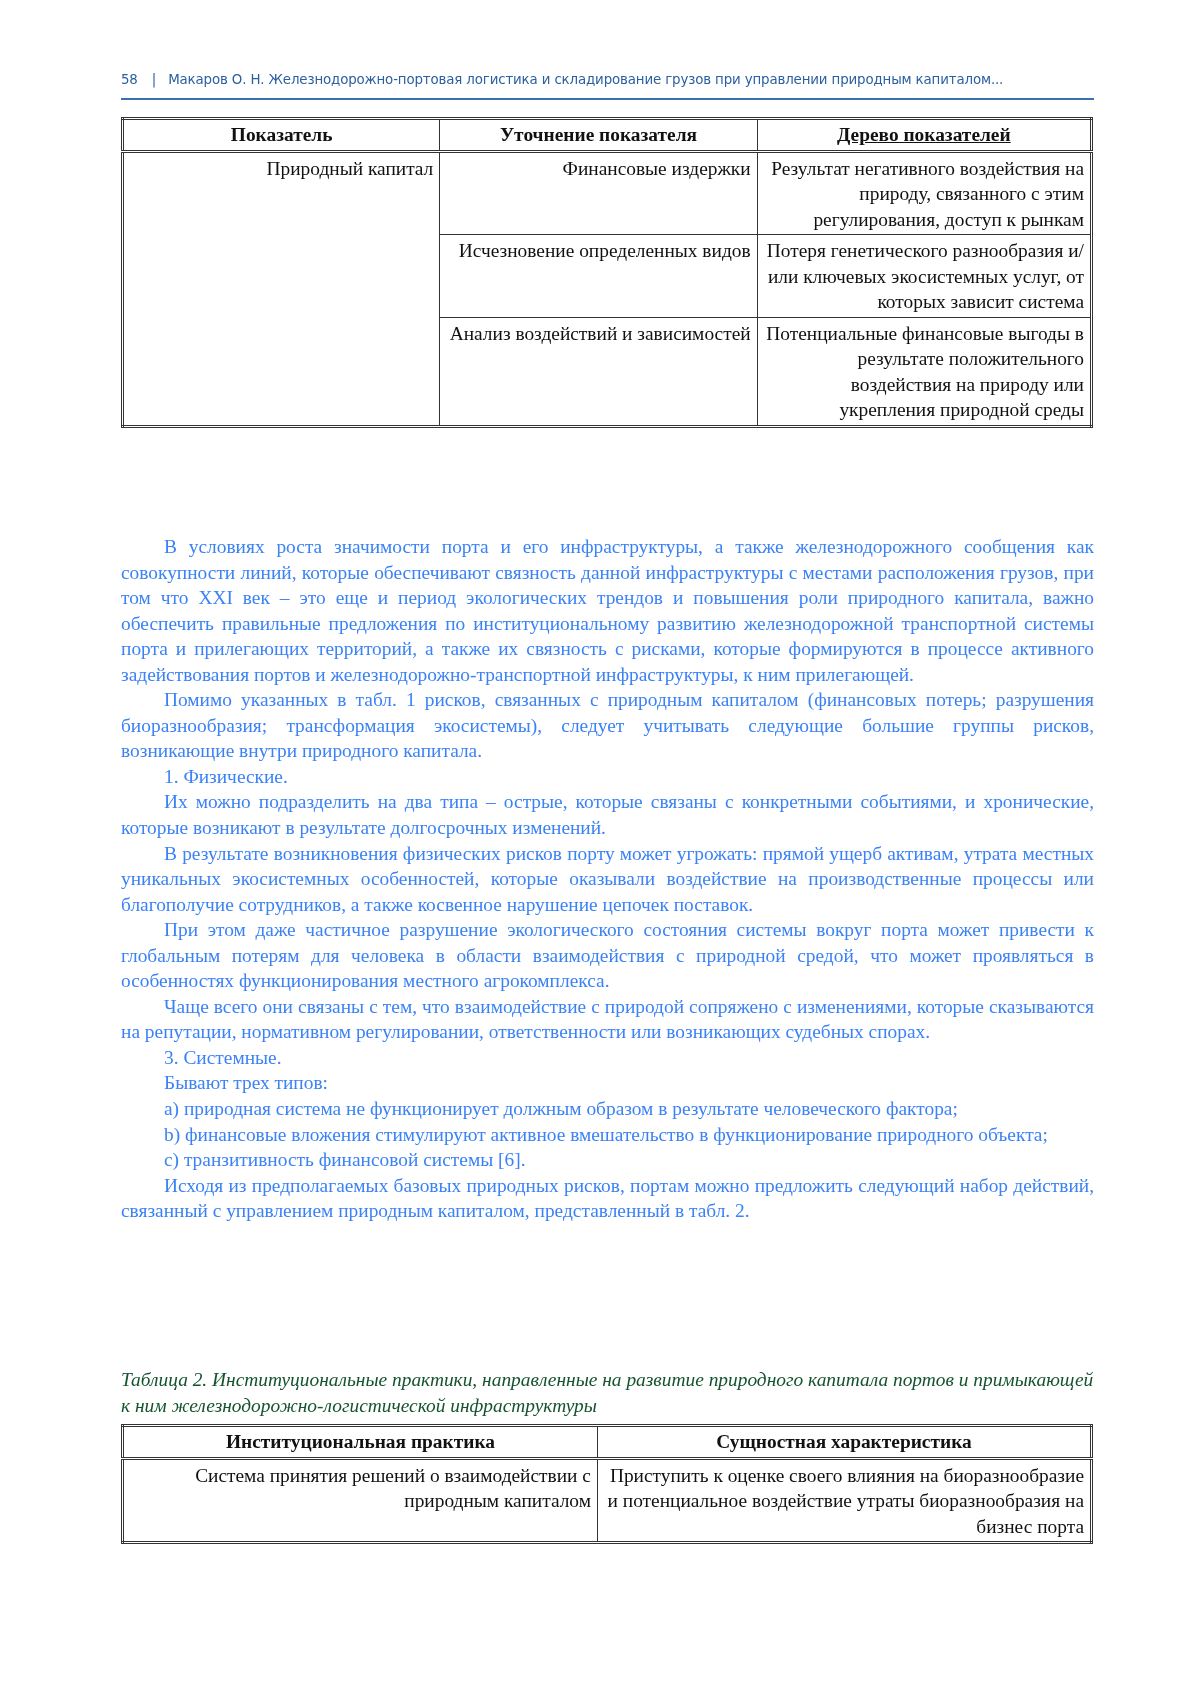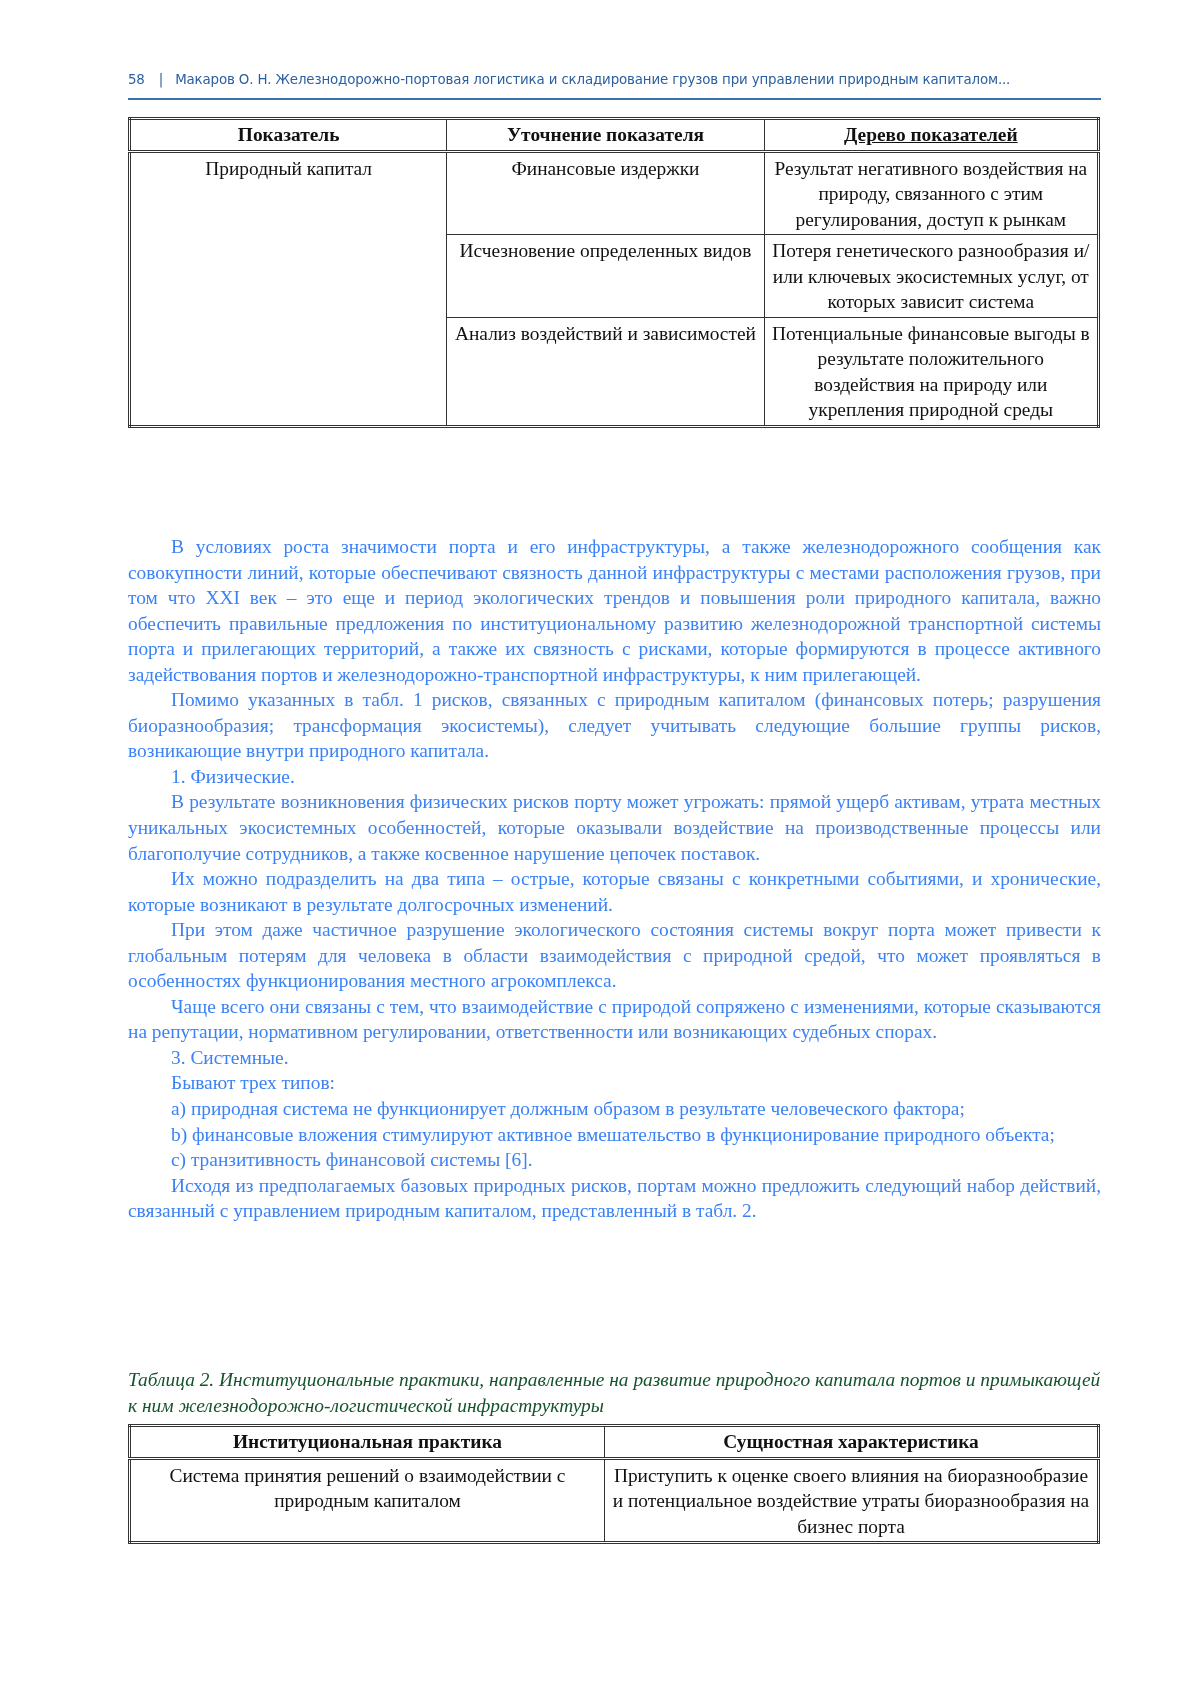--- a/index.html
+++ b/index.html
@@ -1,36 +1,36 @@
 <!DOCTYPE html>
 <html><head>
 <meta charset="utf-8">
 <style>
   html, body { margin: 0; padding: 0; background: #ffffff; }
   body { width: 1200px; height: 1697px; position: relative; overflow: hidden; }
-  .page { position: absolute; left: 12px; top: 0; width: 1036px; height: 1697px; }
+  .page { position: absolute; left: 5px; top: 0; width: 1036px; height: 1697px; }
 
   .running-head {
     position: absolute; left: 116px; top: 72px; width: 973px;
     font-family: "DejaVu Sans", sans-serif; font-size: 13.4px;
     color: #2a5fa0; letter-spacing: -0.15px; white-space: nowrap;
   }
   .running-head .sep { margin: 0 12px 0 14px; }
   .head-rule {
     position: absolute; left: 116px; top: 98px; width: 973px; height: 0;
     border-top: 2px solid #3a6fb0;
   }
 
   .doc-table {
     position: absolute; border-collapse: collapse;
     font-family: "Liberation Serif", serif; font-size: 19.4px; color: #111;
     border: 3px double #333;
   }
   .doc-table th, .doc-table td {
-    border: 1.5px solid #333; vertical-align: top; text-align: center;
+    border: 1.5px solid #333; vertical-align: top; text-align: right;
     padding: 3px 6px 2px 6px; line-height: 25.5px;
   }
   .doc-table th { font-weight: bold; text-align: center; padding: 2px 6px; }
   #table1 { left: 116px; top: 117px; width: 972px; }
   #table1 .c1 { width: 303px; }
   #table1 .c2 { width: 304px; }
   #table1 .c3 { width: 320px; text-decoration: underline; }
   #table1 tr.hdr th { border-bottom: 3px double #333; text-align: center; }
 
   .body-text {
@@ -81,22 +81,22 @@
       <td>Анализ воздействий и зависимостей</td>
       <td>Потенциальные финансовые выгоды в результате положительного воздействия на природу или укрепления природной среды</td>
     </tr>
   </tbody>
     </table>
 
   <div class="body-text">
     <p>В условиях роста значимости порта и его инфраструктуры, а также железнодорожного сообщения как совокупности линий, которые обеспечивают связность данной инфраструктуры с местами расположения грузов, при том что XXI век – это еще и период экологических трендов и повышения роли природного капитала, важно обеспечить правильные предложения по институциональному развитию железнодорожной транспортной системы порта и прилегающих территорий, а также их связность с рисками, которые формируются в процессе активного задействования портов и железнодорожно-транспортной инфраструктуры, к ним прилегающей.</p>
     <p>Помимо указанных в табл. 1 рисков, связанных с природным капиталом (финансовых потерь; разрушения биоразнообразия; трансформация экосистемы), следует учитывать следующие большие группы рисков, возникающие внутри природного капитала.</p>
     <p class="list">1.  Физические.</p>
+    <p>Их можно подразделить на два типа – острые, которые связаны с конкретными событиями, и хронические, которые возникают в результате долгосрочных изменений.</p>
     <p>В результате возникновения физических рисков порту может угрожать: прямой ущерб активам, утрата местных уникальных экосистемных особенностей, которые оказывали воздействие на производственные процессы или благополучие сотрудников, а также косвенное нарушение цепочек поставок.</p>
-    <p>Их можно подразделить на два типа – острые, которые связаны с конкретными событиями, и хронические, которые возникают в результате долгосрочных изменений.</p>
     <p>При этом даже частичное разрушение экологического состояния системы вокруг порта может привести к глобальным потерям для человека в области взаимодействия с природной средой, что может проявляться в особенностях функционирования местного агрокомплекса.</p>
     <p>Чаще всего они связаны с тем, что взаимодействие с природой сопряжено с изменениями, которые сказываются на репутации, нормативном регулировании, ответственности или возникающих судебных спорах.</p>
     <p class="list">3.  Системные.</p>
     <p>Бывают трех типов:</p>
     <p class="list">a)  природная система не функционирует должным образом в результате человеческого фактора;</p>
     <p class="list">b)  финансовые вложения стимулируют активное вмешательство в функционирование природного объекта;</p>
     <p class="list">c)  транзитивность финансовой системы [6].</p>
     <p>Исходя из предполагаемых базовых природных рисков, портам можно предложить следующий набор действий, связанный с управлением природным капиталом, представленный в табл. 2.</p>
   </div>
 

